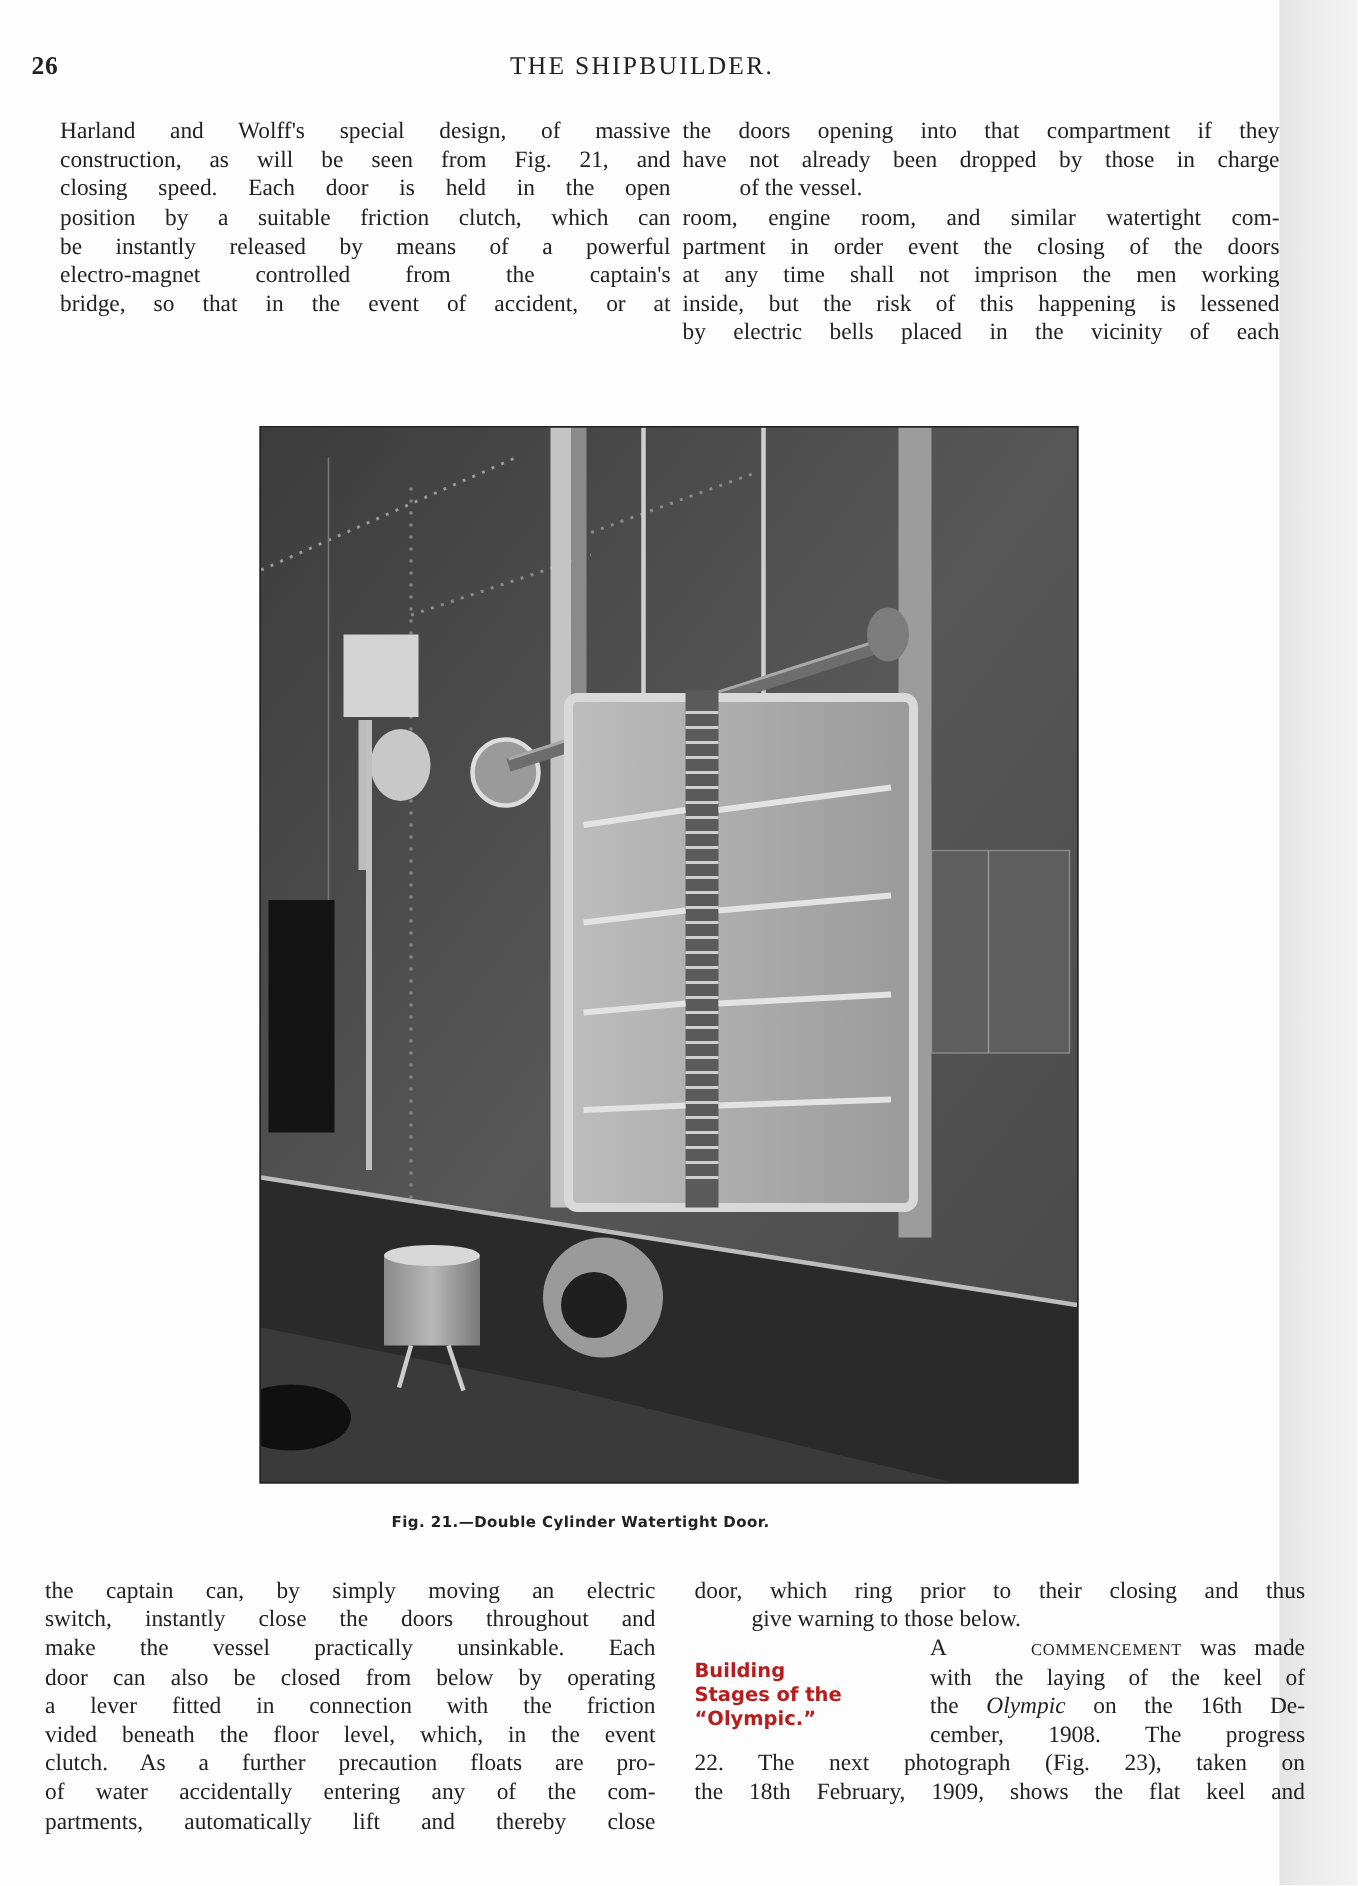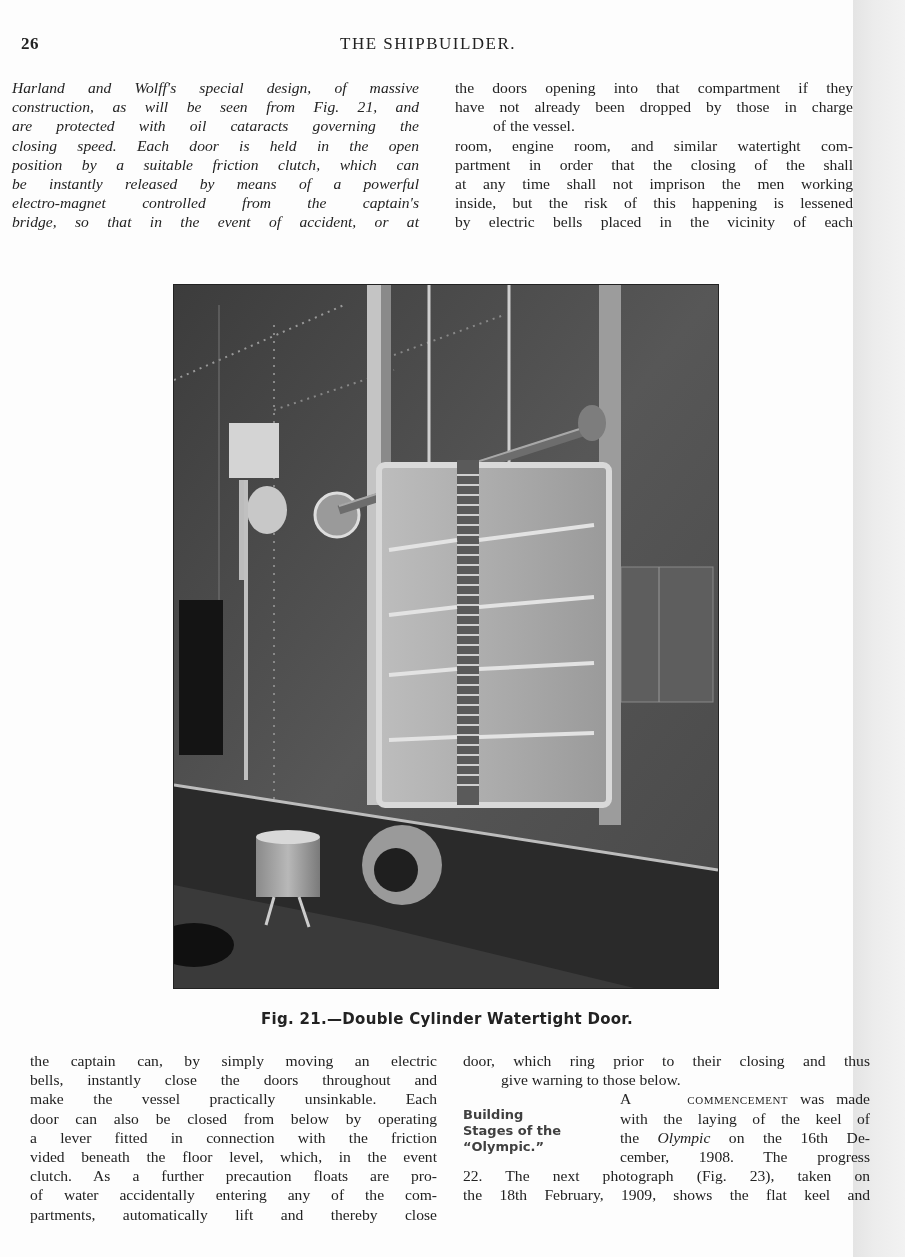--- a/index.html
+++ b/index.html
@@ -18,66 +18,65 @@
     }
     .running-head {
       position: absolute; left: 340px; top: 34px; font-size: 17px; letter-spacing: 1.5px;
     }
     .col {
       position: absolute; font-size: 15.6px; line-height: 19.2px; text-align: justify;
     }
     .col .line { display: block; text-align: justify; text-align-last: justify; white-space: nowrap; }
     .col .line.last { text-align-last: left; margin-left: 38px; }
     .indent { padding-left: 18px; }
-    #col-top-left { left: 12px; top: 78px; width: 407px; font-style: italic; }
+    #col-top-left { left: 40px; top: 78px; width: 407px; }
     #col-top-right { left: 455px; top: 78px; width: 398px; }
     #col-bot-left { left: 30px; top: 1051px; width: 407px; }
     #col-bot-right { left: 463px; top: 1051px; width: 407px; }
 
     .figure {
       position: absolute; left: 173px; top: 284px; width: 544px; height: 703px;
       background: #4a4a4a; border: 1px solid #222; overflow: hidden;
     }
     .figure svg { display: block; }
     .caption {
       position: absolute; left: 261px; top: 1010px; font-family: "DejaVu Sans", sans-serif;
-      font-weight: bold; font-size: 15px; letter-spacing: 0.3px; color: #222;
+      font-weight: bold; font-size: 10px; letter-spacing: 0.3px; color: #222;
     }
     .sidehead {
       position: absolute; left: 463px; top: 1107px; width: 130px;
-      font-family: "DejaVu Sans", sans-serif; font-weight: bold; font-size: 13px; line-height: 16px; color: #404040;
+      font-family: "DejaVu Sans", sans-serif; font-weight: bold; font-size: 13px; line-height: 16px; color: #b91c1c;
     }
     .sc { font-variant: small-caps; letter-spacing: 0.5px; margin-left: 45px; }
     .ital { font-style: italic; }
   </style>
 </head>
 <body>
 
 <div class="gutter"></div>
 
 <div class="page-number">26</div>
 <div class="running-head">THE SHIPBUILDER.</div>
 
 <div class="col" id="col-top-left">
   <span class="line">Harland and Wolff's special design, of massive</span>
   <span class="line">construction, as will be seen from Fig. 21, and</span>
-  <span class="line">are protected with oil cataracts governing the</span>
   <span class="line">closing speed.   Each door is held in the open</span>
   <span class="line">position by a suitable friction clutch, which can</span>
   <span class="line">be instantly released by means of a powerful</span>
   <span class="line">electro-magnet controlled from the captain's</span>
   <span class="line">bridge, so that in the event of accident, or at</span>
 </div>
 
 <div class="col" id="col-top-right">
   <span class="line">the doors opening into that compartment if they</span>
   <span class="line">have not already been dropped by those in charge</span>
   <span class="line last">of the vessel.</span>
   <span class="line">room, engine room, and similar watertight com-</span>
-  <span class="line">partment in order that the closing of the shall</span>
+  <span class="line">partment in order event the closing of the doors</span>
   <span class="line">at any time shall not imprison the men working</span>
   <span class="line">inside, but the risk of this happening is lessened</span>
   <span class="line">by electric bells placed in the vicinity of each</span>
 </div>
 
 <div class="figure">
   <svg width="544" height="703" viewBox="0 0 544 703">
     <defs>
       <linearGradient id="wall" x1="0" y1="0" x2="1" y2="1">
         <stop offset="0" stop-color="#3c3c3c"></stop>
@@ -183,21 +182,21 @@
     <circle cx="222" cy="585" r="22" fill="#1f1f1f"></circle>
 
     <ellipse cx="20" cy="660" rx="40" ry="22" fill="#101010"></ellipse>
   </svg>
 </div>
 
 <div class="caption">Fig. 21.—Double Cylinder Watertight Door.</div>
 
 <div class="col" id="col-bot-left">
   <span class="line">the captain can, by simply moving an electric</span>
-  <span class="line">bells, instantly close the doors throughout and</span>
+  <span class="line">switch, instantly close the doors throughout and</span>
   <span class="line">make the vessel practically unsinkable.   Each</span>
   <span class="line">door can also be closed from below by operating</span>
   <span class="line">a lever fitted in connection with the friction</span>
   <span class="line">vided beneath the floor level, which, in the event</span>
   <span class="line">clutch.  As a further precaution floats are pro-</span>
   <span class="line">of water accidentally entering any of the com-</span>
   <span class="line">partments, automatically lift and thereby close</span>
 </div>
 
 <div class="col" id="col-bot-right">

